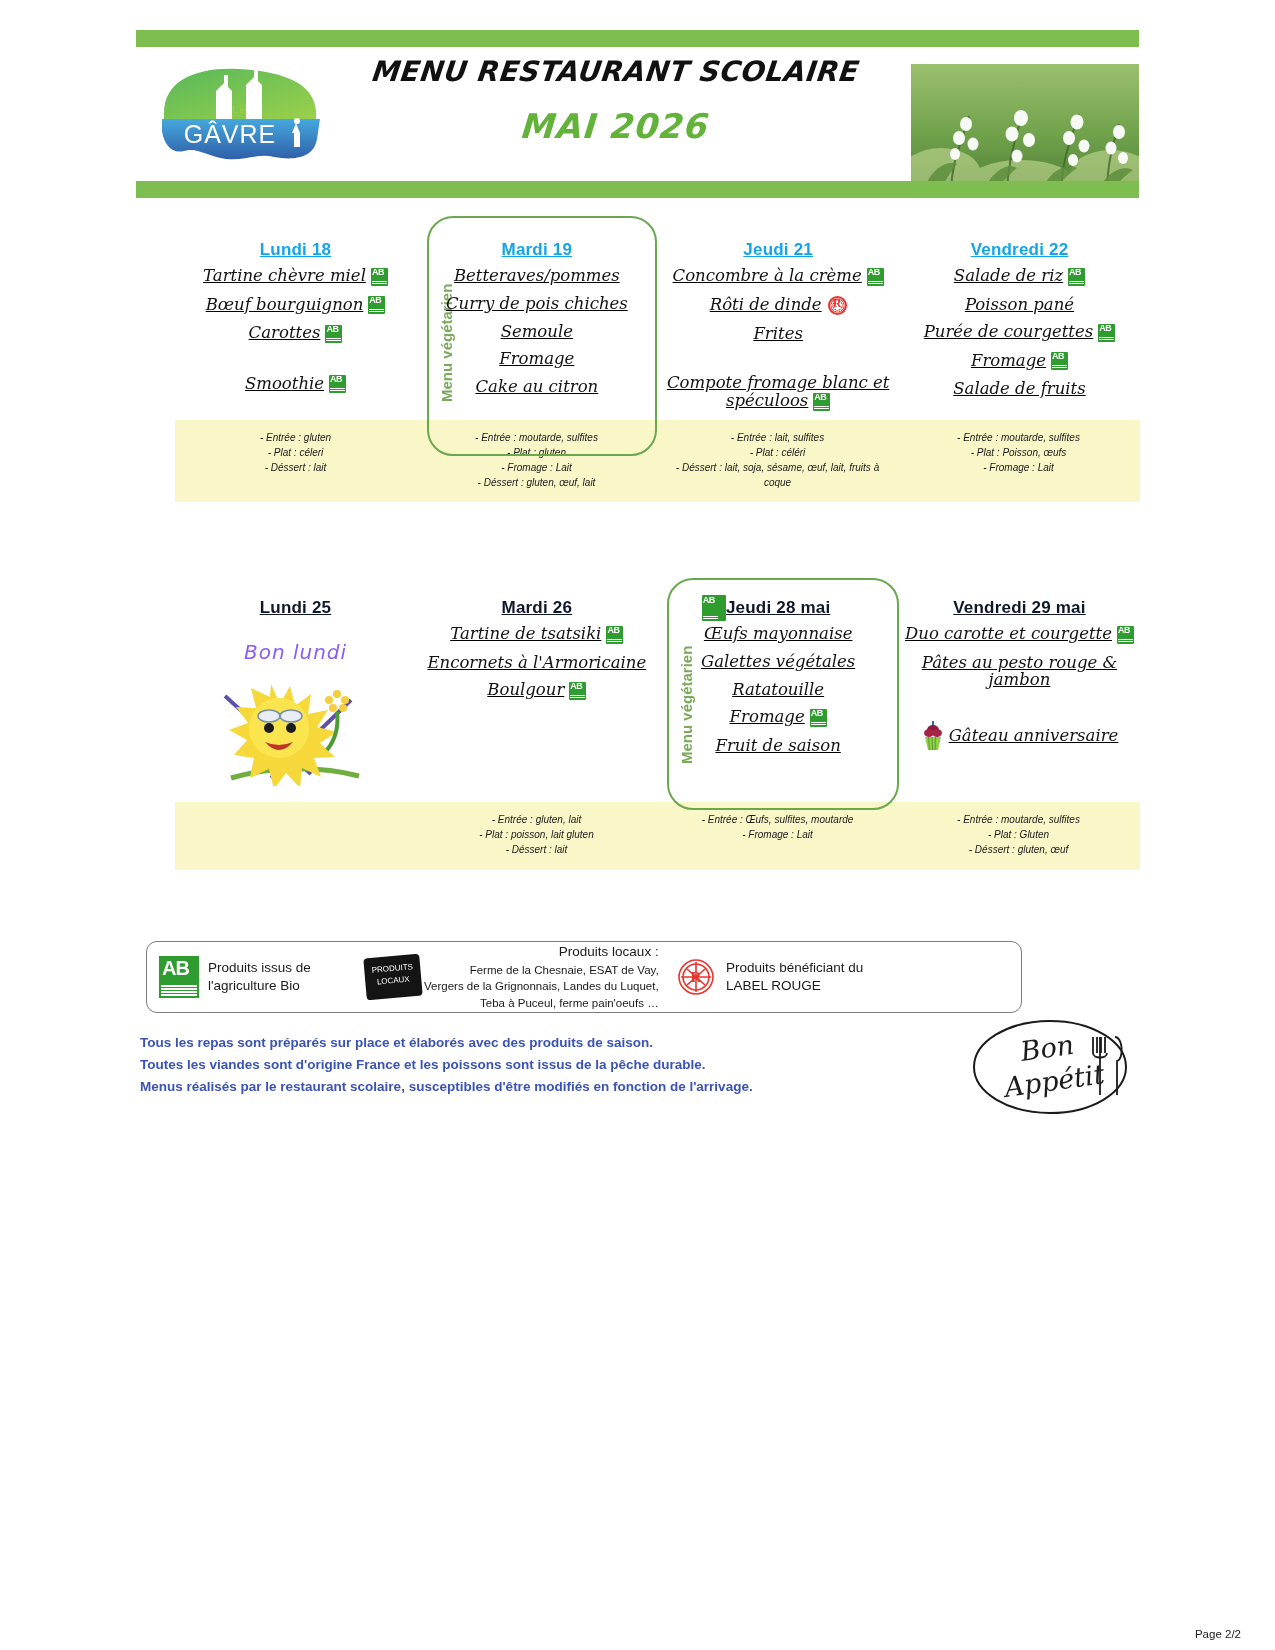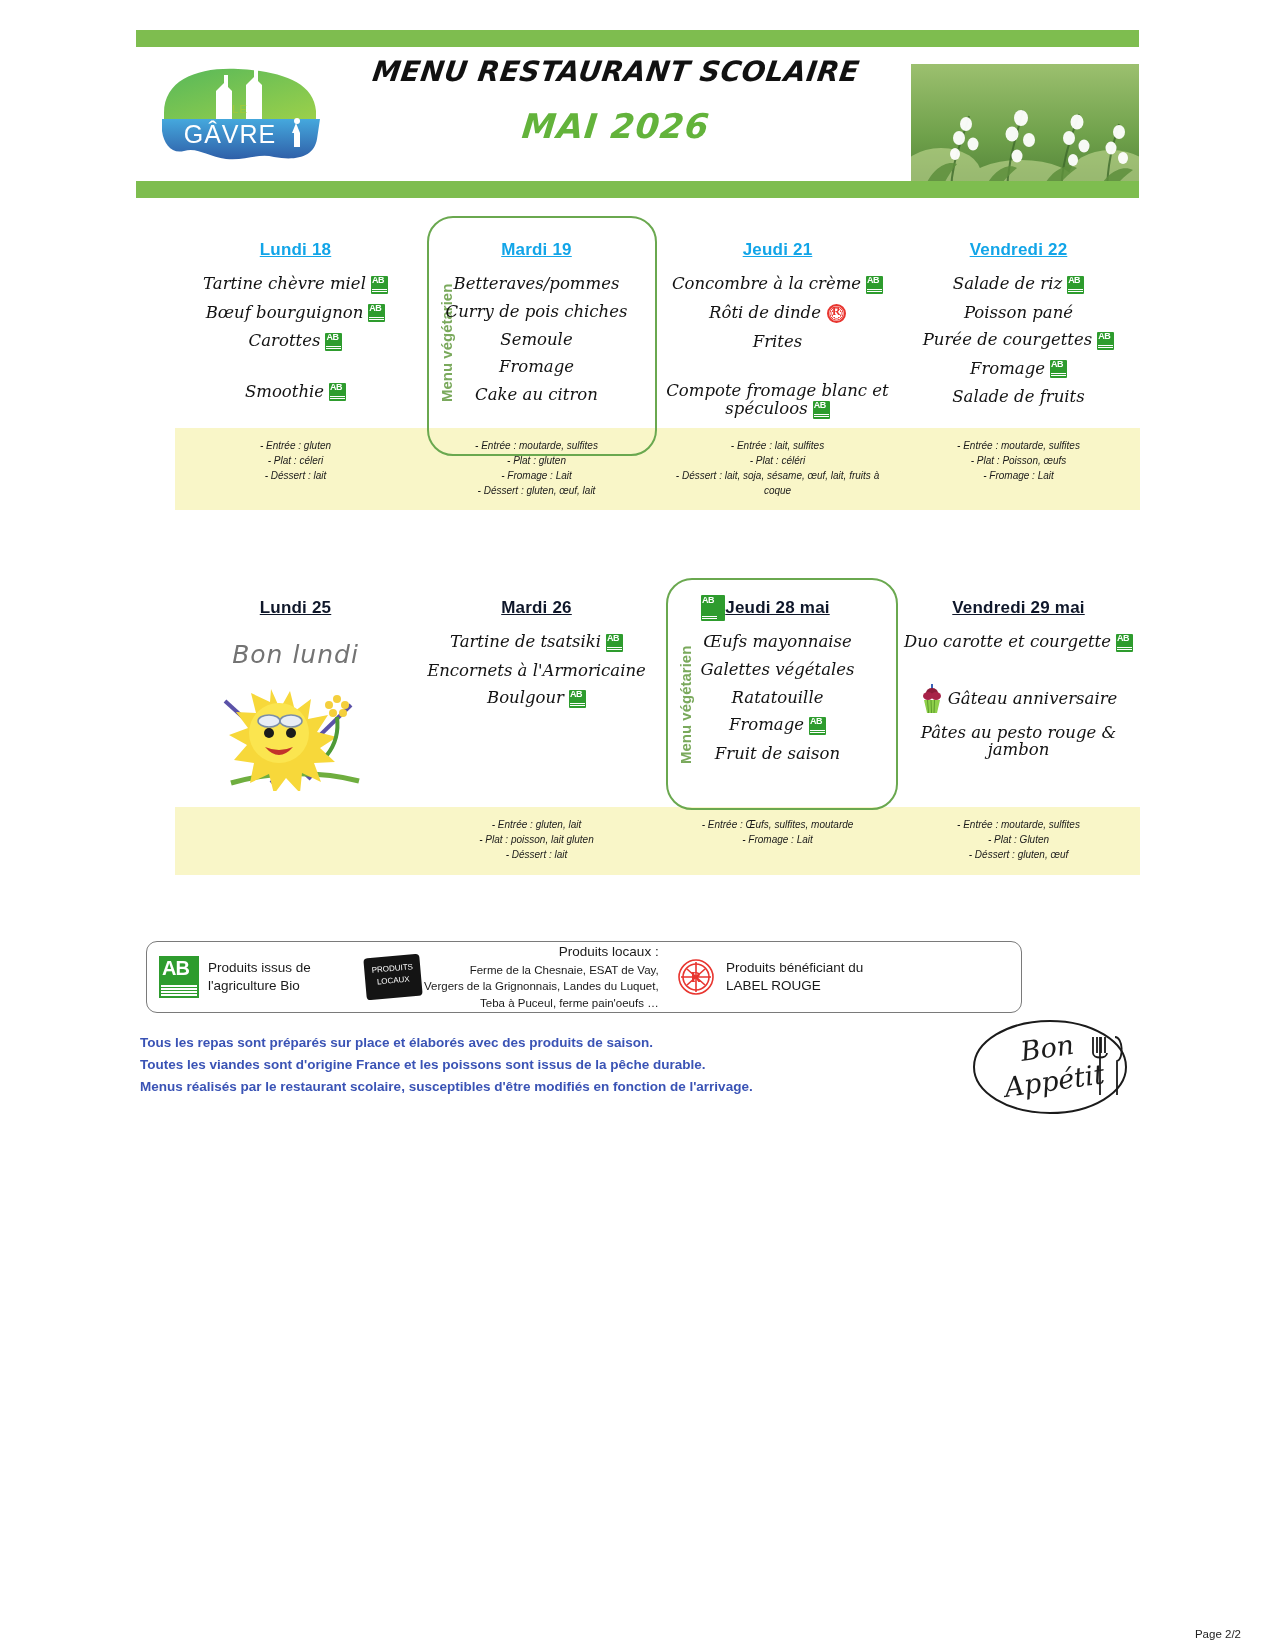--- a/index.html
+++ b/index.html
@@ -42,33 +42,33 @@
     position: absolute; right: 0; top: 17px; width: 228px; height: 134px;
     overflow: hidden;
   }
   .header-photo svg { width: 100%; height: 100%; display: block; }
 
   
   .week { position: absolute; left: 175px; width: 965px; }
   .week1 { top: 228px; }
   .week2 { top: 586px; }
 
-  .daycols { position: relative; display: flex; width: 965px; }
+  .daycols { position: relative; display: flex; width: 965px; justify-content: space-between; }
   .daycol { width: 241px; position: relative; text-align: center; }
 
   .dayname {
     font-family: "Liberation Sans", sans-serif;
     font-weight: bold; font-size: 17px;
     text-decoration: underline; margin-top: 12px;
     letter-spacing: 0.2px;
   }
   .w1 .dayname { color: #12a5e8; }
   .w2 .dayname { color: #0f172a; }
 
-  .dishes { margin-top: 10px; }
+  .dishes { margin-top: 2px; text-decoration: underline; }
   .dish {
     font-family: "DejaVu Serif", serif;
     font-style: italic;
     font-size: 16.5px; color: #121212;
     line-height: 1.08;
     padding: 5px 6px;
     display: block;
     position: relative;
   }
   .dish .txt { display: inline; }
@@ -149,21 +149,21 @@
     width: 241px; text-align: center;
     font-family: "Liberation Sans", sans-serif;
     font-style: italic; font-size: 10px;
     color: #1a1a1a; line-height: 1.52;
     padding: 0 8px;
   }
 
   
   .bonlundi {
     font-family: "DejaVu Sans", sans-serif;
-    font-style: italic; font-size: 25px; color: #737373;
+    font-style: italic; font-size: 20px; color: #8b5cf6;
     margin-top: 22px; letter-spacing: 1px;
   }
   .sun-wrap { margin-top: 2px; display: flex; justify-content: center; }
 
   
   .legend {
     position: absolute; left: 146px; top: 941px;
     width: 876px; height: 72px;
     border: 1.5px solid #7a7a7a; border-radius: 11px;
     display: flex; align-items: center; background: #fff;
@@ -449,37 +449,37 @@
         <div class="dish"><span class="txt">Ratatouille</span></div>
         <div class="dish"><span class="txt">Fromage</span><span class="ab"></span></div>
         <div class="dish"><span class="txt">Fruit de saison</span></div>
       </div>
     </div>
 
     <div class="daycol">
       <div class="dayname">Vendredi 29 mai</div>
       <div class="dishes">
         <div class="dish"><span class="txt">Duo carotte et courgette</span><span class="ab"></span></div>
+        <div class="dish"><span class="txt">Pâtes au pesto rouge &amp; jambon</span></div>
         <div class="dish spacer-before">
           <span class="cupcake">
             <svg viewBox="0 0 24 30" xmlns="http://www.w3.org/2000/svg">
               <rect x="11" y="0" width="2" height="6" fill="#3a63b8"></rect>
               <ellipse cx="12" cy="9" rx="6" ry="5" fill="#8e1b3a"></ellipse>
               <ellipse cx="8" cy="12" rx="5" ry="4" fill="#a82248"></ellipse>
               <ellipse cx="16" cy="12" rx="5" ry="4" fill="#a82248"></ellipse>
               <path d="M4 16 L20 16 L17 29 L7 29 Z" fill="#8fd04a"></path>
               <g stroke="#5c9c2c" stroke-width="1">
                 <path d="M7.5 16 L8.5 29"></path>
                   <path d="M11 16 L11.5 29"></path>
                   <path d="M14.5 16 L14 29"></path>
               </g>
             </svg>
           </span><span class="txt">Gâteau anniversaire</span>
         </div>
-        <div class="dish"><span class="txt">Pâtes au pesto rouge &amp; jambon</span></div>
       </div>
     </div>
 
   </div>
 
   <div class="allerg" style="margin-top:16px;">
     <div class="allerg-col"></div>
     <div class="allerg-col">
       <div>- Entrée : gluten, lait</div>
       <div>- Plat : poisson, lait gluten</div>

